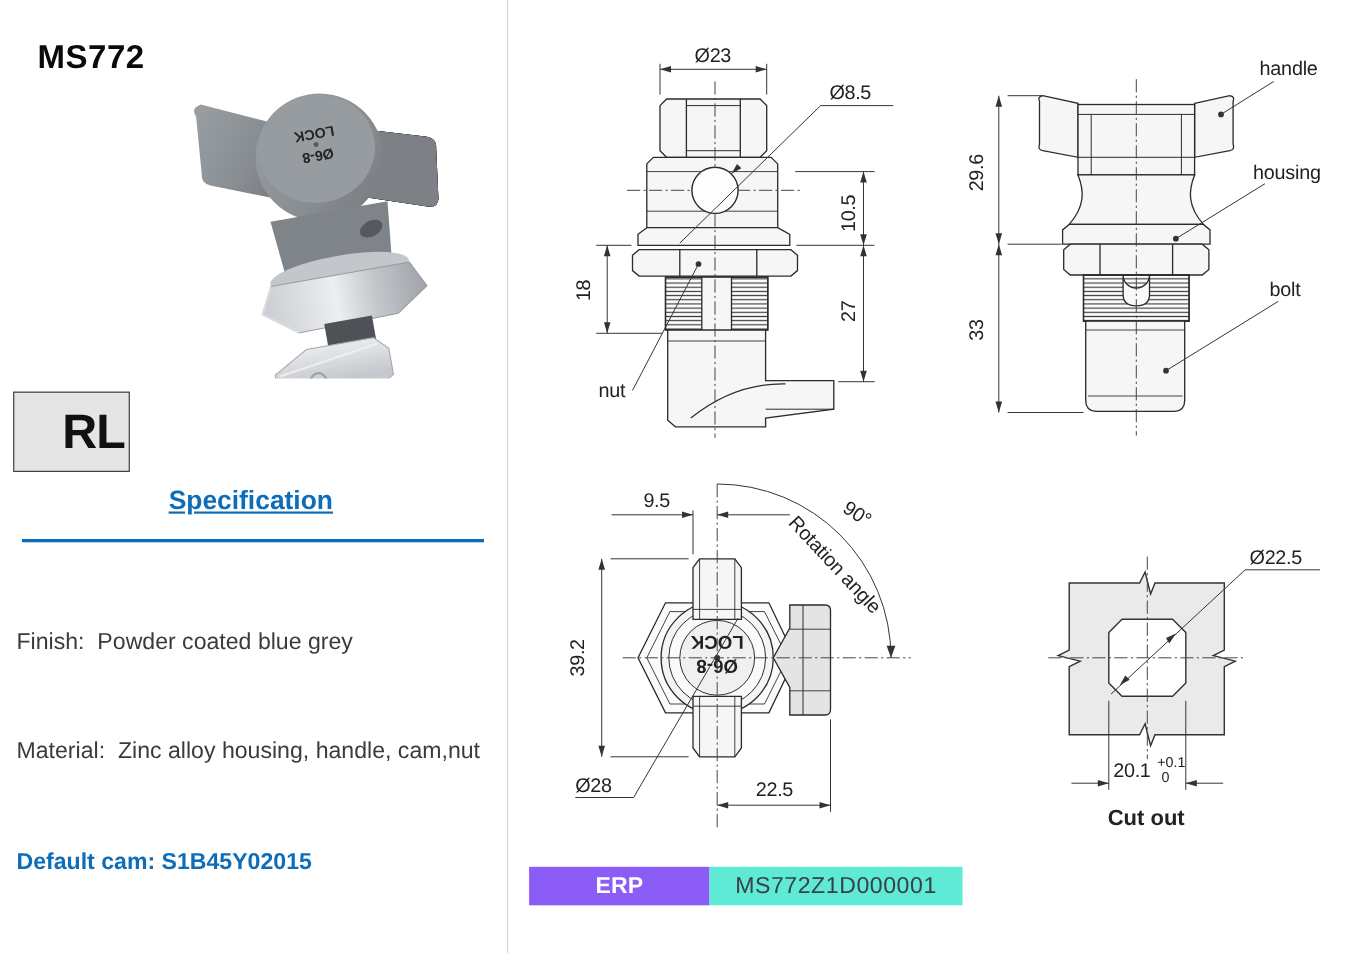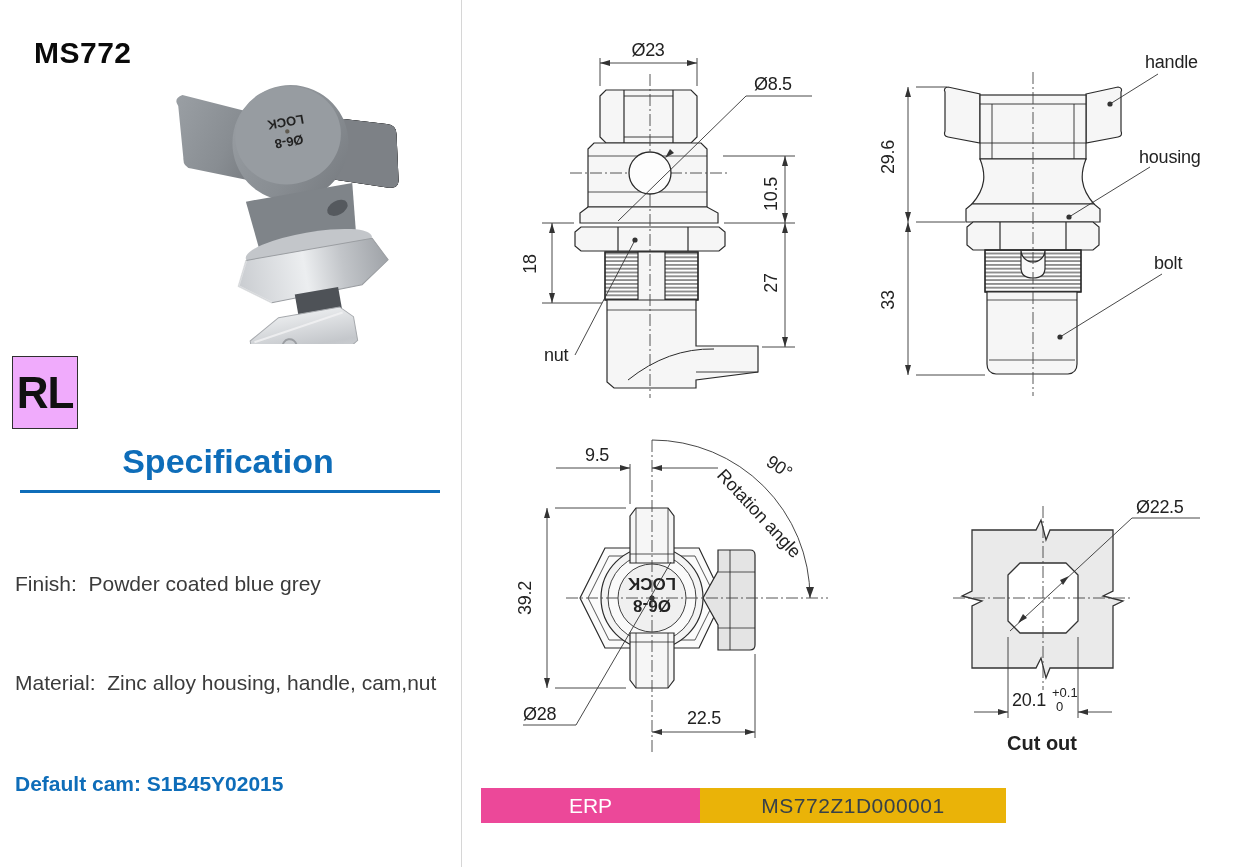--- a/index.html
+++ b/index.html
@@ -1,36 +1,36 @@
 <!DOCTYPE html>
 <html><head>
 <meta charset="utf-8">
 <style>
   html,body{margin:0;padding:0;background:#fff;}
   #page{position:relative;width:1235px;height:867px;background:#fff;overflow:hidden;
         font-family:"Liberation Sans", sans-serif;}
   .abs{position:absolute;}
   #divider{left:461px;top:0;width:1px;height:867px;background:#d6d6d6;}
   #product-code{left:34px;top:36px;font-size:30px;font-weight:bold;color:#0a0a0a;letter-spacing:.5px;text-align:right;}
-  .badge{display:flex;align-items:center;justify-content:center;background:#f0abfc;
-         border:1.6px solid #2f2f2f;color:#111;font-weight:bold;}
+  .badge{display:flex;align-items:center;justify-content:center;background:#e5e5e5;
+         border:1.6px solid #2f2f2f;color:#111;font-weight:bold;padding-left:40px;}
   #badge-rl{left:12px;top:356px;width:64px;height:71px;font-size:44px;letter-spacing:-1px;}
   #badge-ip{left:102px;top:357px;width:72px;height:70px;font-size:33px;letter-spacing:-1.5px;}
-  #spec-title{left:0;top:442px;width:456px;text-align:center;font-size:34px;font-weight:bold;color:#0e6db9;}
+  #spec-title{left:0;top:442px;width:456px;text-align:center;font-size:24px;font-weight:bold;color:#0e6db9;text-decoration:underline;}
   #spec-underline{left:20px;top:490px;width:420px;height:3px;background:#0e6db9;}
   #spec-block{left:15px;top:501px;width:440px;font-size:21px;color:#3b3b3b;line-height:33px;white-space:pre;}
   .spec-line{height:33px;}
   .spec-blue{color:#0e6db9;font-weight:bold;height:37px;line-height:37px;}
   svg text{font-family:"Liberation Sans", sans-serif;fill:#222;}
   .dimtxt{font-size:18px;letter-spacing:-0.3px;}
   .lbltxt{font-size:18px;letter-spacing:-0.2px;}
   #erp-row{left:481px;top:788px;height:35px;display:flex;}
-  #erp-label{width:219px;background:#ec4899;color:#fff;font-size:21px;font-weight:normal;
+  #erp-label{width:164px;background:#8b5cf6;color:#fff;font-size:21px;font-weight:bold;
              display:flex;align-items:center;justify-content:center;}
-  #erp-value{width:306px;background:#eab308;color:#374149;font-size:21px;
+  #erp-value{width:230px;background:#5eead4;color:#374149;font-size:21px;
              display:flex;align-items:center;justify-content:center;letter-spacing:.5px;}
   #remarks{left:478px;top:825px;font-size:21px;color:#222;}
 </style>
 </head>
 <body>
 
 <div id="page">
 
   <div id="divider" class="abs"></div>
 

